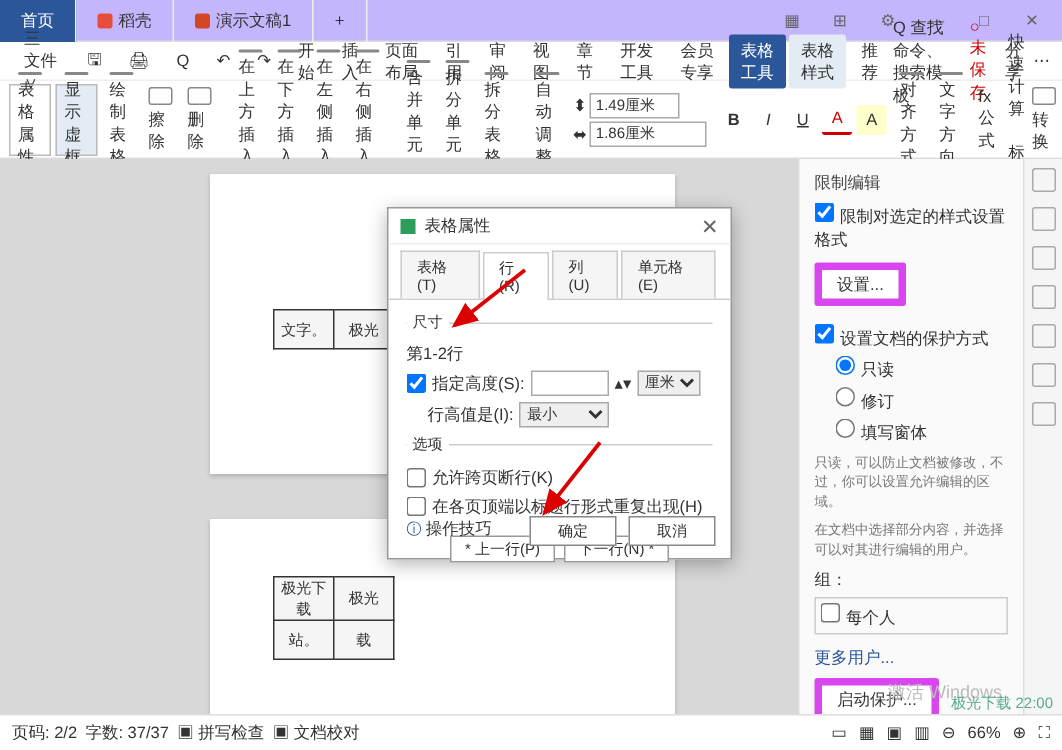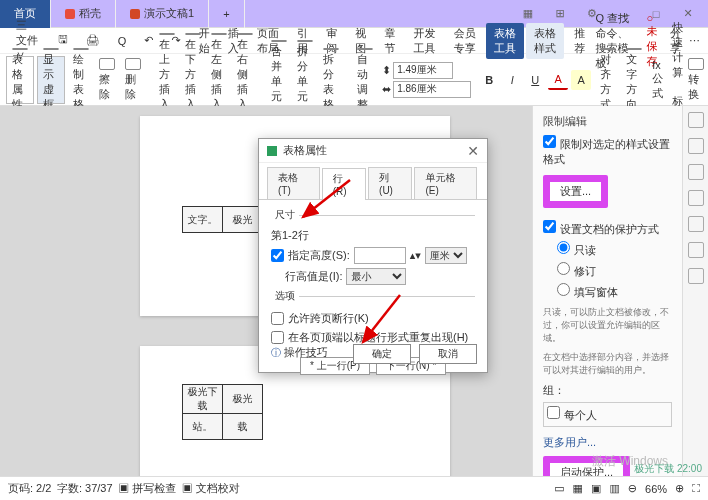--- a/index.html
+++ b/index.html
@@ -27,21 +27,21 @@
 .canvas{flex:1;background:#d8d8d8;position:relative;overflow:hidden}
 .page{position:absolute;background:#fff;box-shadow:0 1px 3px rgba(0,0,0,.2);width:310px;left:140px}
 .page1{top:10px;height:200px}
 .page2{top:240px;height:200px}
 .doctable{position:absolute;border-collapse:collapse}
 .doctable td{border:1px solid #333;width:40px;height:26px;text-align:center;font-size:10px;background:#f5f5f5}
 .sidebar{width:150px;background:#fafafa;border-left:1px solid #ddd;padding:8px 10px;font-size:10px;position:relative}
 .sidebar h4{font-size:11px;font-weight:normal;margin-bottom:6px;color:#444}
 .sidebar label{display:block;margin:4px 0;color:#555}
 .sidebar input[type=radio],.sidebar input[type=checkbox]{margin-right:4px}
-.sbtn{border:7px solid #d946ef;background:#fff;padding:2px 10px;border-radius:2px;cursor:pointer;margin:4px 0}
+.sbtn{border:5px solid #d946ef;background:#fff;padding:2px 10px;border-radius:2px;cursor:pointer;margin:4px 0}
 .handlebar{width:26px;background:#f5f5f5;border-left:1px solid #ddd;display:flex;flex-direction:column;align-items:center;padding-top:6px;gap:10px}
 .hico{width:16px;height:16px;border:1px solid #aaa;border-radius:2px;cursor:pointer}
 .dialog{position:absolute;left:258px;top:138px;width:230px;height:235px;background:#fff;border:1px solid #999;box-shadow:0 3px 12px rgba(0,0,0,.3);z-index:100}
 .dlg-title{height:24px;display:flex;align-items:center;padding:0 8px;border-bottom:1px solid #eee}
 .dlg-title .sq{width:10px;height:10px;background:#2b9e5c;margin-right:6px}
 .dlg-close{margin-left:auto;cursor:pointer;font-size:14px;color:#666}
 .dlg-tabs{display:flex;border-bottom:1px solid #ccc;padding:4px 8px 0}
 .dlg-tab{padding:3px 10px;border:1px solid #ccc;border-bottom:none;margin-right:2px;background:#f5f5f5;cursor:pointer;font-size:10px}
 .dlg-tab.active{background:#fff;position:relative;top:1px}
 .dlg-body{padding:8px 12px;font-size:10px}

